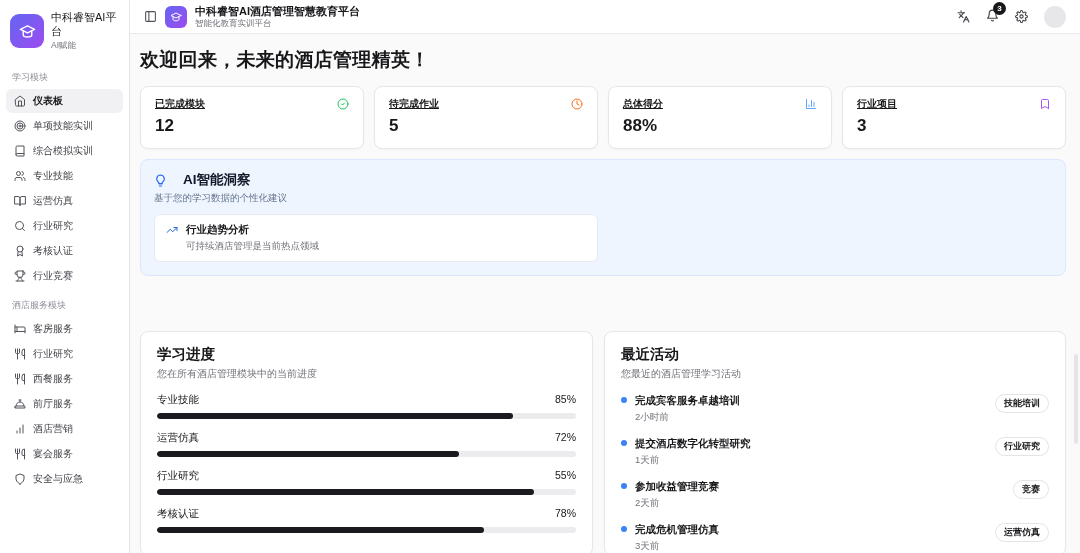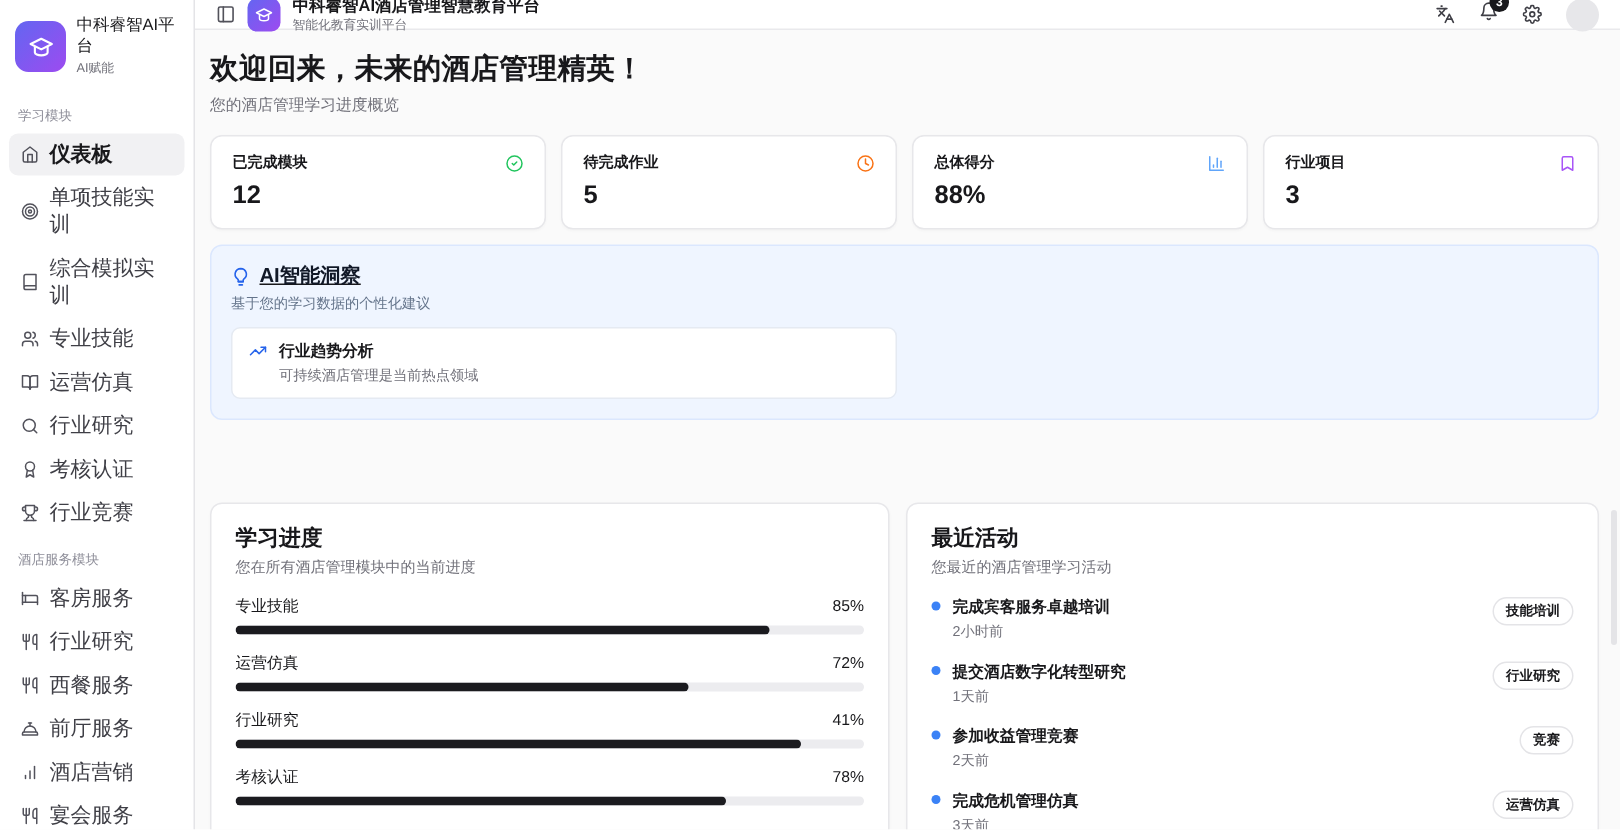--- a/index.html
+++ b/index.html
@@ -10,53 +10,53 @@
   .ic svg { width:100%; height:100%; }
 
   
   .sidebar { width:130px; height:100%; background:#fff; border-right:1px solid #e4e4e7; flex:none; display:flex; flex-direction:column; }
   .side-logo { display:flex; align-items:center; gap:7px; padding:11px 10px 9px; }
   .logo-badge { width:34px; height:34px; border-radius:9px; background:linear-gradient(135deg,#6366f1,#9d4bf0); display:flex; align-items:center; justify-content:center; color:#fff; flex:none; }
   .logo-badge .ic { width:17px; height:17px; }
   .side-logo-title { font-size:11px; font-weight:400; color:#18181b; line-height:1.25; }
   .side-logo-sub { font-size:8.5px; color:#71717a; margin-top:1px; }
   .side-section-label { font-size:9px; color:#8e8e99; padding:10px 12px 4px; }
-  .side-item { display:flex; align-items:center; gap:7px; font-size:14px; color:#3f3f46; padding:5px 8px; margin:1px 6px; border-radius:6px; cursor:pointer; }
+  .side-item { display:flex; align-items:center; gap:7px; font-size:10px; color:#3f3f46; padding:5px 8px; margin:1px 6px; border-radius:6px; cursor:pointer; }
   .side-item .ic { width:12px; height:12px; color:#52525b; }
   .side-item.active { background:#f1f1f3; color:#18181b; font-weight:600; }
 
   
   .main { flex:1; display:flex; flex-direction:column; min-width:0; background:#fafafa; }
-  .topbar { height:20px; background:#fff; border-bottom:1px solid #e9e9ec; display:flex; align-items:center; gap:8px; padding:0 14px; flex:none; }
+  .topbar { height:34px; background:#fff; border-bottom:1px solid #e9e9ec; display:flex; align-items:center; gap:8px; padding:0 14px; flex:none; }
   .topbar .toggle { width:13px; height:13px; color:#52525b; cursor:pointer; }
   .top-logo { width:22px; height:22px; border-radius:6px; background:linear-gradient(135deg,#6366f1,#9d4bf0); display:flex; align-items:center; justify-content:center; color:#fff; }
   .top-logo .ic { width:12px; height:12px; }
   .top-title { font-size:11px; font-weight:700; line-height:1.2; }
   .top-sub { font-size:8.5px; color:#71717a; line-height:1.2; }
   .top-right { margin-left:auto; display:flex; align-items:center; gap:16px; }
   .top-right .ic { width:13px; height:13px; color:#3f3f46; cursor:pointer; }
   .bell-wrap { position:relative; }
   .bell-badge { position:absolute; top:-6px; right:-7px; min-width:13px; height:13px; border-radius:999px; background:#18181b; color:#fff; font-size:8px; font-weight:700; display:flex; align-items:center; justify-content:center; padding:0 3px; }
   .avatar { width:22px; height:22px; border-radius:50%; background:#e7e7ea; cursor:pointer; }
 
   .content { flex:1; overflow:hidden; padding:13px 14px 0 10px; position:relative; }
   .welcome-title { font-size:19px; font-weight:800; letter-spacing:.3px; }
   .welcome-sub { font-size:10.5px; color:#71717a; margin-top:4px; }
 
   
   .stats { display:grid; grid-template-columns:repeat(4,1fr); gap:10px; margin-top:13px; }
   .stat-card { background:#fff; border:1px solid #e7e7ea; border-radius:8px; padding:10px 14px 12px; box-shadow:0 1px 2px rgba(0,0,0,.03); }
-  .stat-top { display:flex; align-items:center; justify-content:space-between; }
+  .stat-top { display:flex; align-items:flex-start; justify-content:space-between;text-decoration:underline; }
   .stat-label { font-size:10px; font-weight:600; color:#18181b; }
   .stat-top .ic { width:12px; height:12px; margin-top:1px; }
   .stat-value { font-size:17px; font-weight:800; margin-top:5px; }
 
   
   .ai-panel { margin-top:10px; background:#eff5ff; border:1px solid #dbe7fe; border-radius:8px; padding:11px 13px 13px; }
-  .ai-head { display:flex; align-items:center; gap:6px;text-decoration:underline; }
+  .ai-head { display:flex; align-items:center; gap:16px; }
   .ai-head .ic { width:13px; height:13px; color:#2563eb; }
   .ai-title { font-size:13.5px; font-weight:800; color:#111827; }
   .ai-sub { font-size:9.5px; color:#64748b; margin-top:3px; margin-bottom:9px; }
   .ai-cards { display:grid; grid-template-columns:1fr 1fr; gap:10px; }
   .ai-card { background:#fff; border:1px solid #e5eaf2; border-radius:6px; padding:8px 11px; display:flex; gap:8px; align-items:flex-start; cursor:pointer; }
   .ai-card .ic { width:12px; height:12px; color:#2563eb; margin-top:1px; }
   .ai-card-title { font-size:10.5px; font-weight:700; }
   .ai-card-desc { font-size:9.5px; color:#71717a; margin-top:3px; }
 
   
@@ -323,21 +323,20 @@
               <circle cx="12" cy="12" r="3"></circle>
               <path d="M19.4 15a1.65 1.65 0 0 0 .33 1.82l.06.06a2 2 0 1 1-2.83 2.83l-.06-.06a1.65 1.65 0 0 0-1.82-.33 1.65 1.65 0 0 0-1 1.51V21a2 2 0 1 1-4 0v-.09A1.65 1.65 0 0 0 9 19.4a1.65 1.65 0 0 0-1.82.33l-.06.06a2 2 0 1 1-2.83-2.83l.06-.06a1.65 1.65 0 0 0 .33-1.82 1.65 1.65 0 0 0-1.51-1H3a2 2 0 1 1 0-4h.09A1.65 1.65 0 0 0 4.6 9a1.65 1.65 0 0 0-.33-1.82l-.06-.06a2 2 0 1 1 2.83-2.83l.06.06a1.65 1.65 0 0 0 1.82.33H9a1.65 1.65 0 0 0 1-1.51V3a2 2 0 1 1 4 0v.09a1.65 1.65 0 0 0 1 1.51 1.65 1.65 0 0 0 1.82-.33l.06-.06a2 2 0 1 1 2.83 2.83l-.06.06a1.65 1.65 0 0 0-.33 1.82V9c.26.6.84 1 1.51 1H21a2 2 0 1 1 0 4h-.09a1.65 1.65 0 0 0-1.51 1z"></path>
             </svg>
           </span>
         <span class="avatar"></span>
       </div>
     </header>
 
     <div class="content">
       <h1 class="welcome-title">欢迎回来，未来的酒店管理精英！</h1>
-      <div class="welcome-sub">您的酒店管理学习进度概览</div>
 
       <div class="stats">
 
           <div class="stat-card">
             <div class="stat-top">
               <span class="stat-label">已完成模块</span>
               <span class="ic" style="color: rgb(34, 197, 94);">
                 <svg viewBox="0 0 24 24" fill="none" stroke="currentColor" stroke-width="2" stroke-linecap="round" stroke-linejoin="round">
                   <circle cx="12" cy="12" r="10"></circle>
                   <path d="m9 12 2 2 4-4"></path>
@@ -441,21 +440,21 @@
                 <span class="prog-val">72%</span>
               </div>
               <div class="prog-track">
                 <div class="prog-fill" style="width: 72%;"></div>
               </div>
             </div>
 
             <div class="prog-row">
               <div class="prog-line">
                 <span class="prog-label">行业研究</span>
-                <span class="prog-val">41%</span>
+                <span class="prog-val">55%</span>
               </div>
               <div class="prog-track">
                 <div class="prog-fill" style="width: 90%;"></div>
               </div>
             </div>
 
             <div class="prog-row">
               <div class="prog-line">
                 <span class="prog-label">考核认证</span>
                 <span class="prog-val">78%</span>

